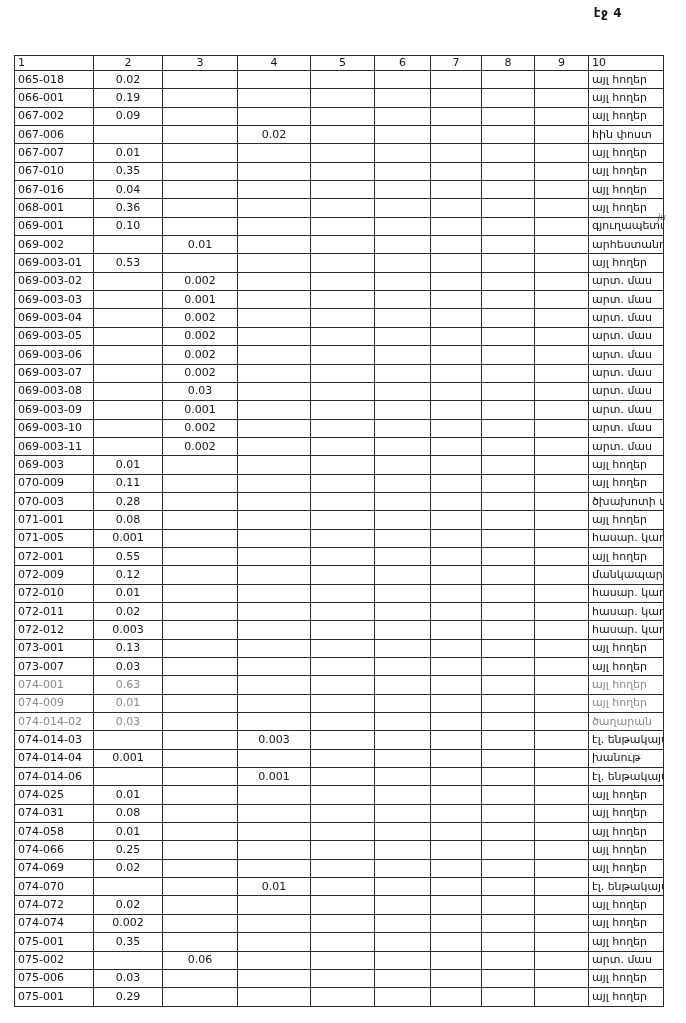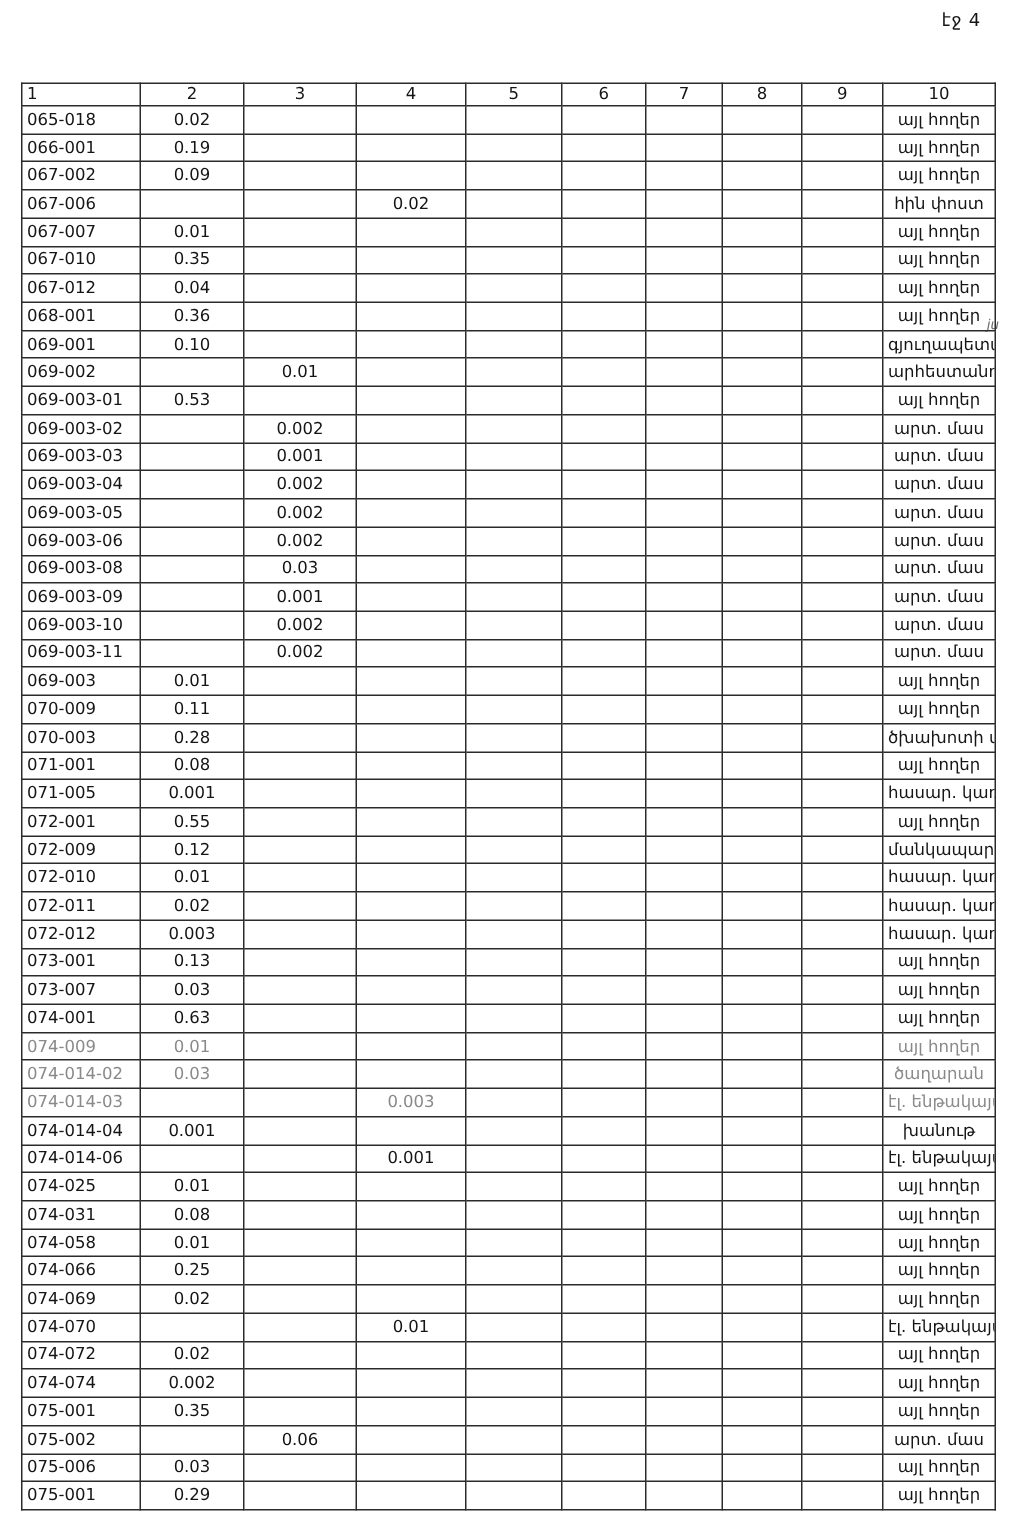--- a/index.html
+++ b/index.html
@@ -11,23 +11,23 @@
     height: 1023px;
     background: #ffffff;
     font-family: "DejaVu Sans", sans-serif;
     color: #151515;
     position: relative;
     overflow: hidden;
   }
   .page-label {
     position: absolute;
     top: 6px;
-    right: 32px;
+    right: 64px;
     font-size: 12px;
-    font-weight: normal;
+    font-weight: bold;
     letter-spacing: 0.5px;
   }
   .margin-note {
     position: absolute;
     top: 212px;
     right: 20px;
     font-size: 9px;
     color: #6b6b6b;
     font-style: italic;
   }
@@ -58,21 +58,21 @@
   
   .scan-table th:nth-child(1),  .scan-table td:nth-child(1)  { width: 72px; text-align: left; }
   .scan-table th:nth-child(2),  .scan-table td:nth-child(2)  { width: 62px; text-align: center; }
   .scan-table th:nth-child(3),  .scan-table td:nth-child(3)  { width: 68px; text-align: center; }
   .scan-table th:nth-child(4),  .scan-table td:nth-child(4)  { width: 66px; text-align: center; }
   .scan-table th:nth-child(5),  .scan-table td:nth-child(5)  { width: 57px; text-align: center; }
   .scan-table th:nth-child(6),  .scan-table td:nth-child(6)  { width: 49px; text-align: center; }
   .scan-table th:nth-child(7),  .scan-table td:nth-child(7)  { width: 44px; text-align: center; }
   .scan-table th:nth-child(8),  .scan-table td:nth-child(8)  { width: 46px; text-align: center; }
   .scan-table th:nth-child(9),  .scan-table td:nth-child(9)  { width: 47px; text-align: center; }
-  .scan-table th:nth-child(10), .scan-table td:nth-child(10) { text-align: center; }
+  .scan-table th:nth-child(10), .scan-table td:nth-child(10) { text-align: left; }
 
   
   .scan-table tbody tr:nth-child(34),
   .scan-table tbody tr:nth-child(35),
   .scan-table tbody tr:nth-child(36) { color: #8a8a8a; }
 </style>
 </head>
 <body>
 
 <div class="page-label">էջ 4</div>
@@ -161,21 +161,21 @@
         <td></td>
         <td></td>
         <td></td>
         <td></td>
         <td></td>
         <td></td>
         <td></td>
         <td>այլ հողեր</td>
       </tr>
       <tr>
-        <td>067-012</td>
+        <td>067-016</td>
         <td>0.04</td>
         <td></td>
         <td></td>
         <td></td>
         <td></td>
         <td></td>
         <td></td>
         <td></td>
         <td>այլ հողեր</td>
       </tr>
@@ -270,20 +270,32 @@
         <td></td>
         <td></td>
         <td></td>
         <td></td>
         <td></td>
         <td></td>
         <td>արտ. մաս</td>
       </tr>
       <tr>
         <td>069-003-06</td>
+        <td></td>
+        <td>0.002</td>
+        <td></td>
+        <td></td>
+        <td></td>
+        <td></td>
+        <td></td>
+        <td></td>
+        <td>արտ. մաս</td>
+      </tr>
+      <tr>
+        <td>069-003-07</td>
         <td></td>
         <td>0.002</td>
         <td></td>
         <td></td>
         <td></td>
         <td></td>
         <td></td>
         <td></td>
         <td>արտ. մաս</td>
       </tr>

